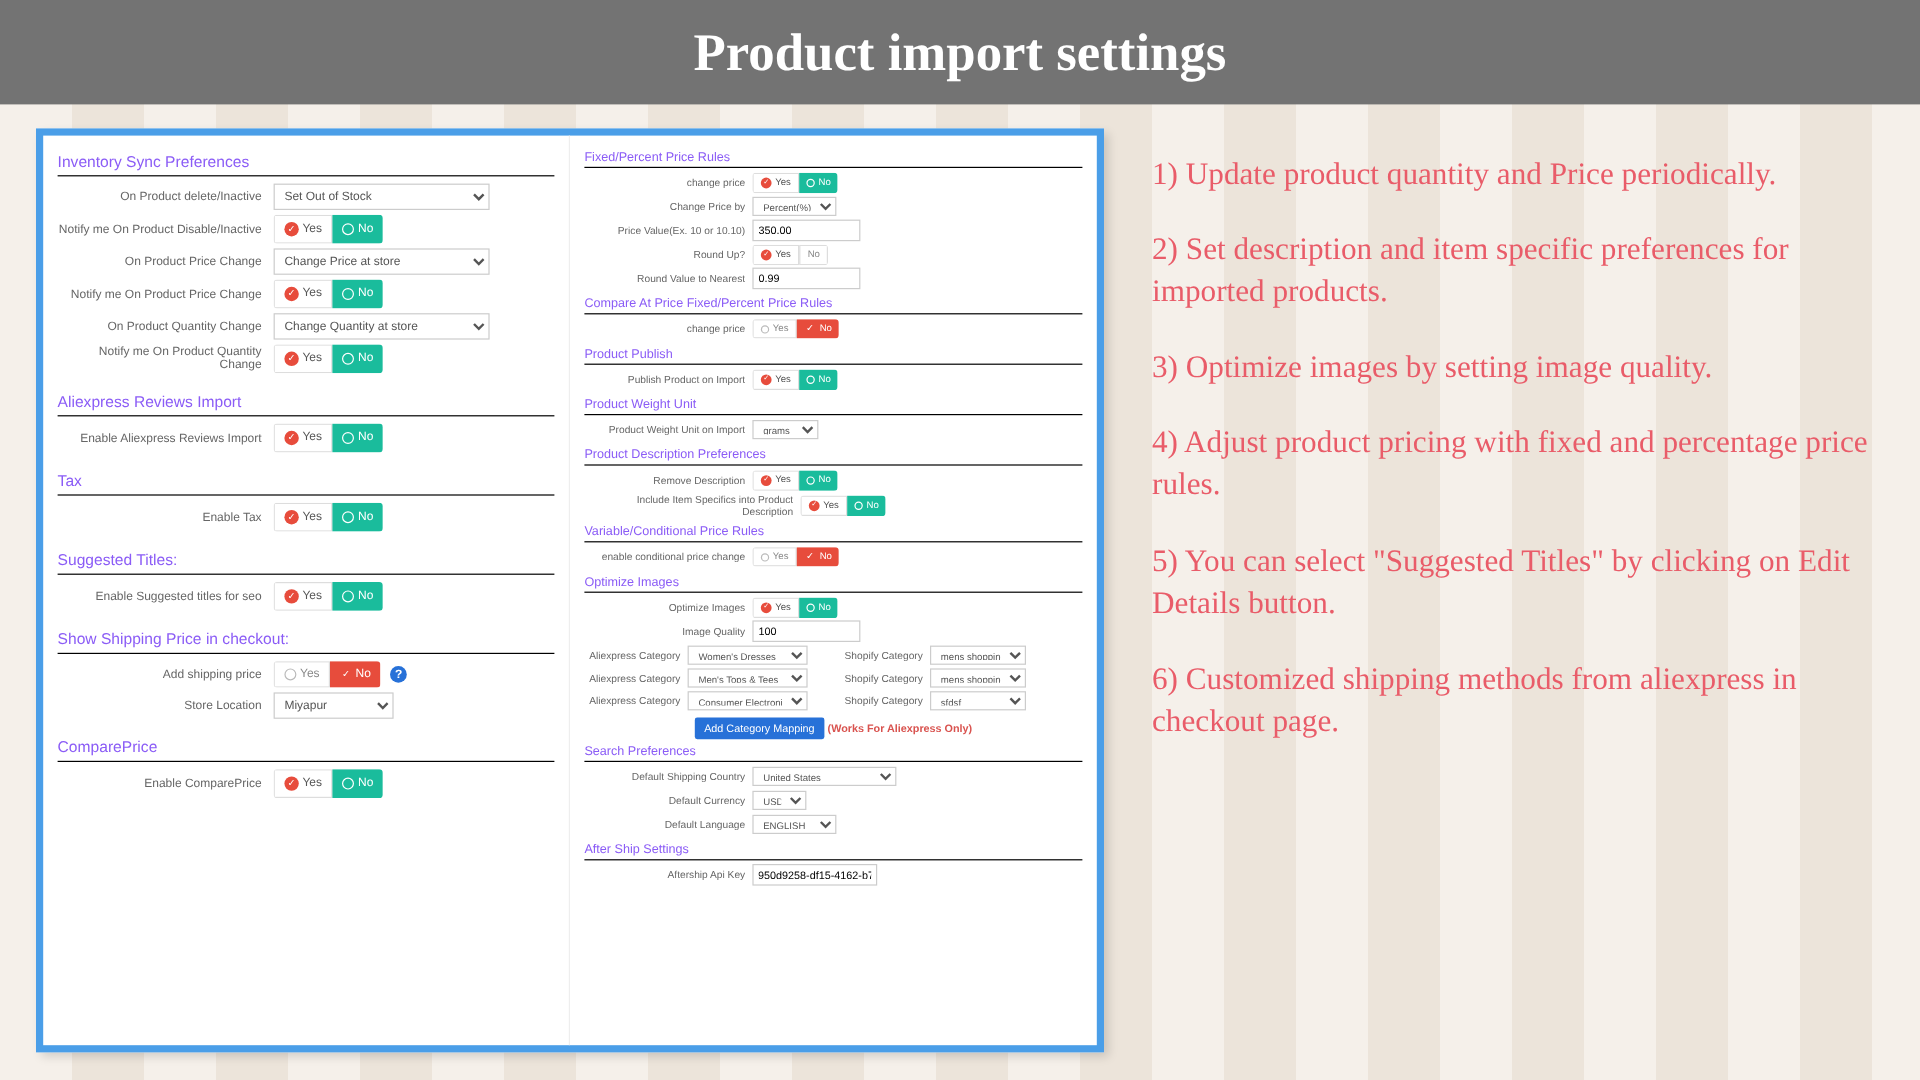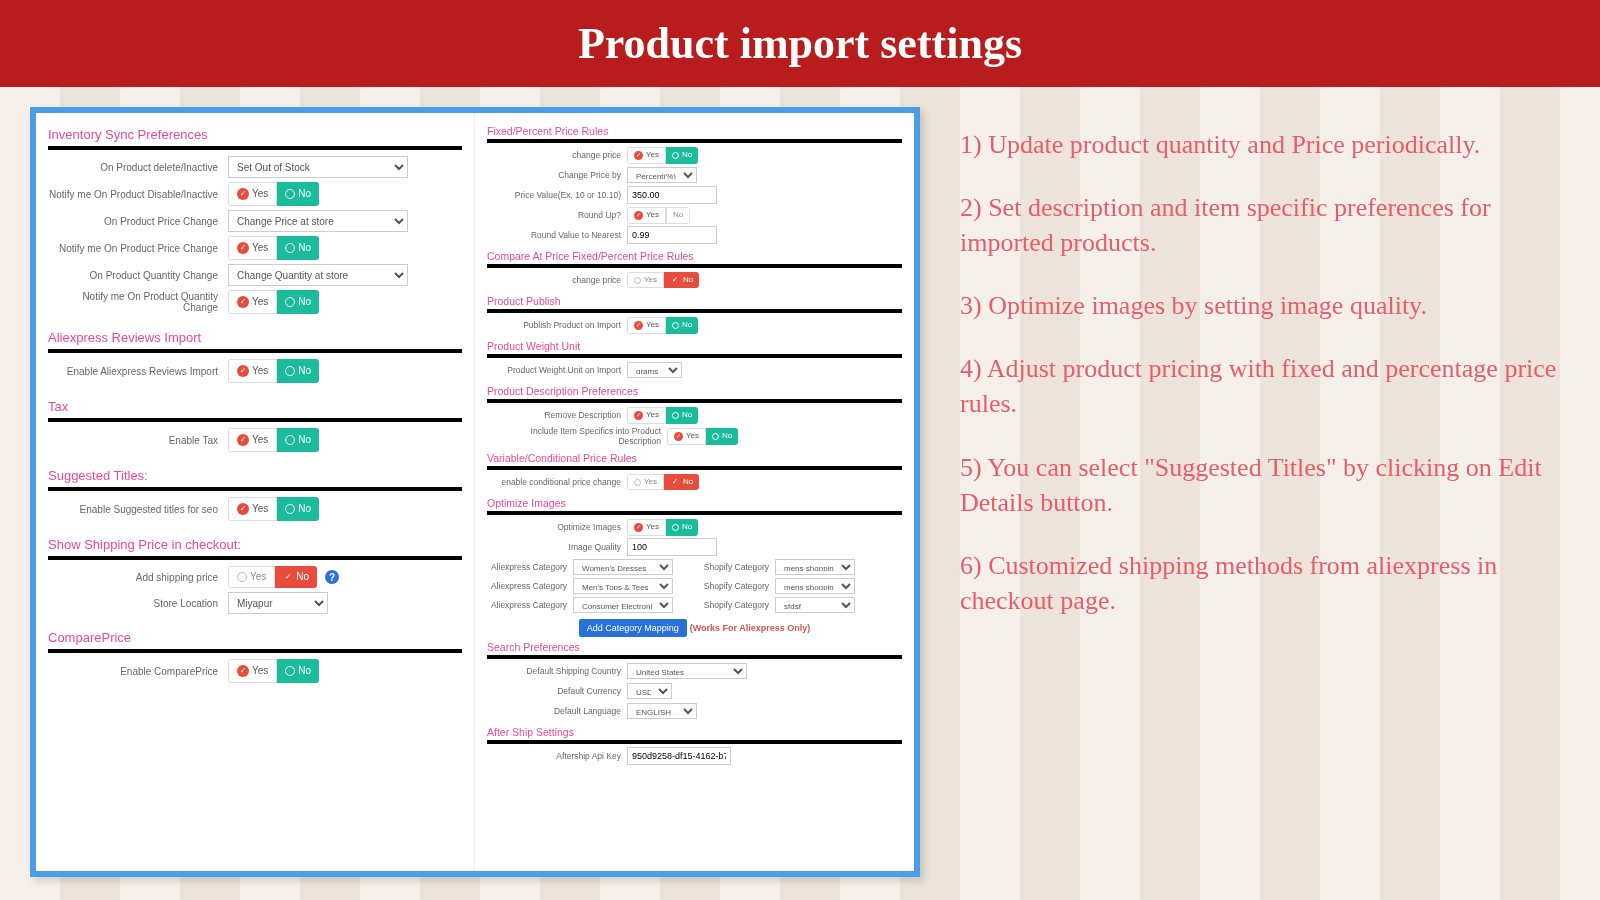--- a/index.html
+++ b/index.html
@@ -4,21 +4,21 @@
 <style>
   * { box-sizing: border-box; margin: 0; padding: 0; }
   body {
     width: 1600px;
     height: 900px;
     font-family: Arial, sans-serif;
     background: repeating-linear-gradient(90deg, #f5f0ea 0px, #f5f0ea 60px, #ece4da 60px, #ece4da 120px);
     overflow: hidden;
   }
   .header {
-    background: #b91c1c;
+    background: #737373;
     color: #fff;
     text-align: center;
     padding: 18px 0;
     font-family: Georgia, 'Times New Roman', serif;
     font-size: 44px;
     font-weight: bold;
   }
   .main {
     display: flex;
     padding: 20px 30px;
@@ -35,23 +35,23 @@
   .col {
     width: 50%;
     padding: 8px 12px;
     font-size: 10px;
     color: #555;
     overflow: hidden;
   }
   .col-left { border-right: 1px solid #eee; }
   .section-title {
     font-size: 13px;
-    color: #ec4899;
+    color: #8b5cf6;
     padding: 6px 0 4px 0;
-    border-bottom: 4px solid #000000;
+    border-bottom: 1px solid #000000;
     margin-bottom: 6px;
   }
   .row {
     display: flex;
     align-items: center;
     margin: 4px 0;
     min-height: 22px;
   }
   .row-label {
     width: 180px;

